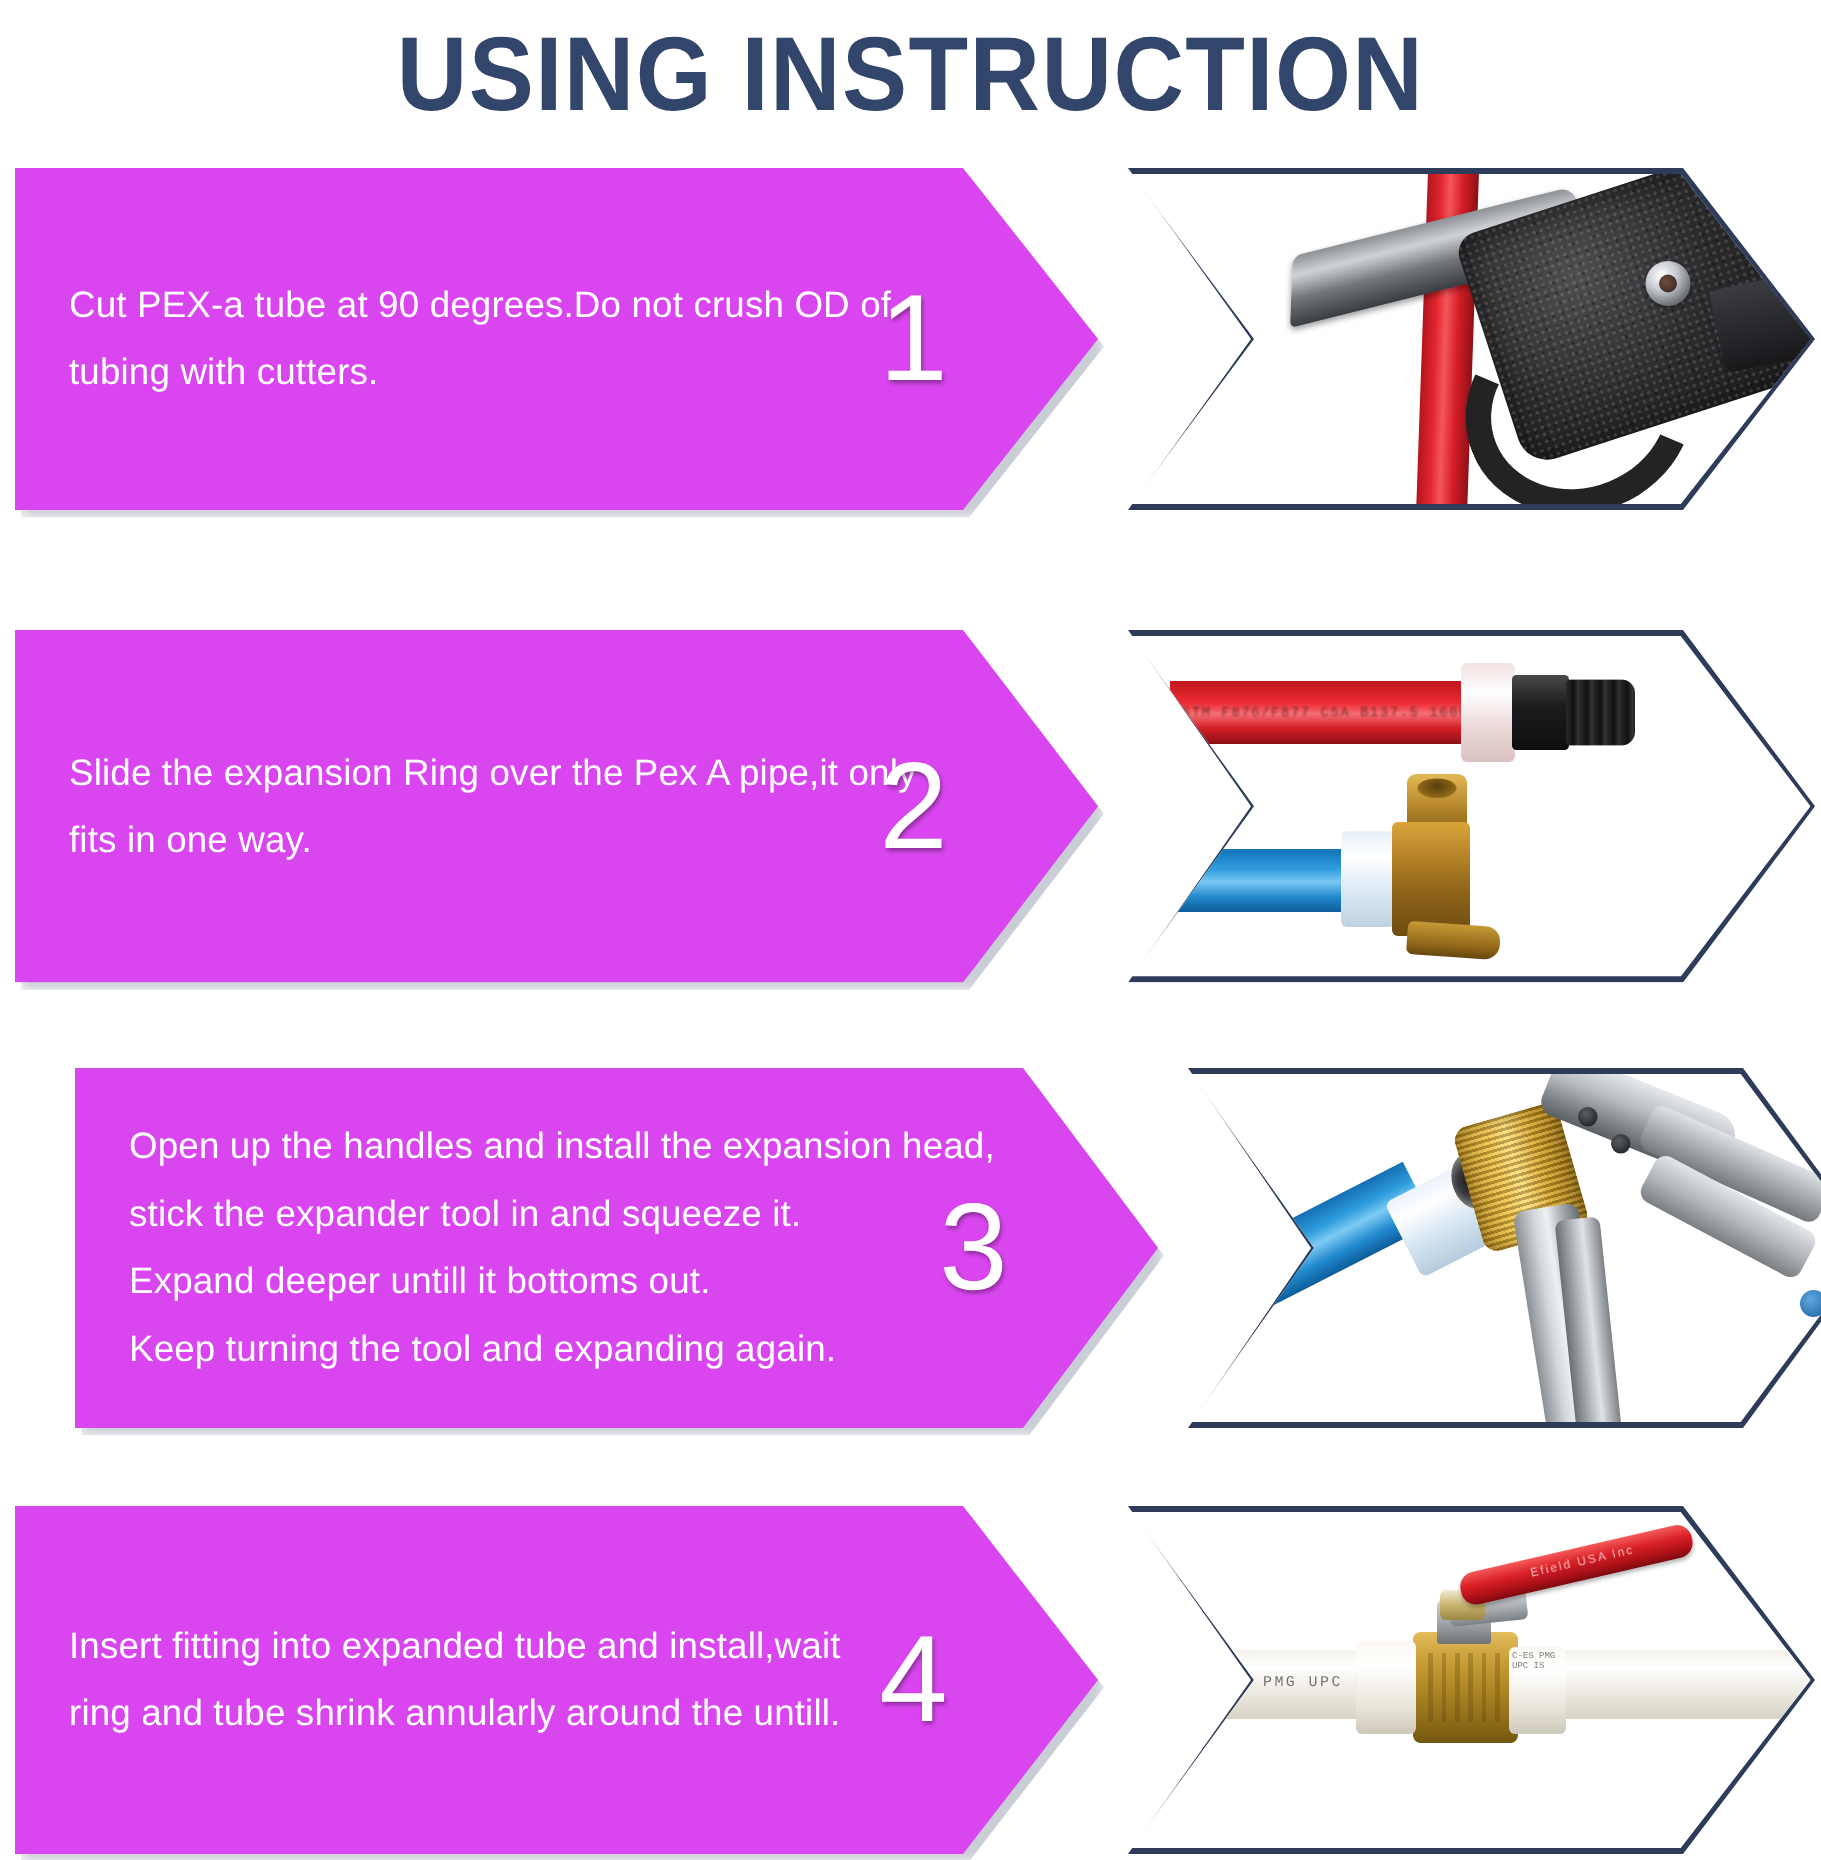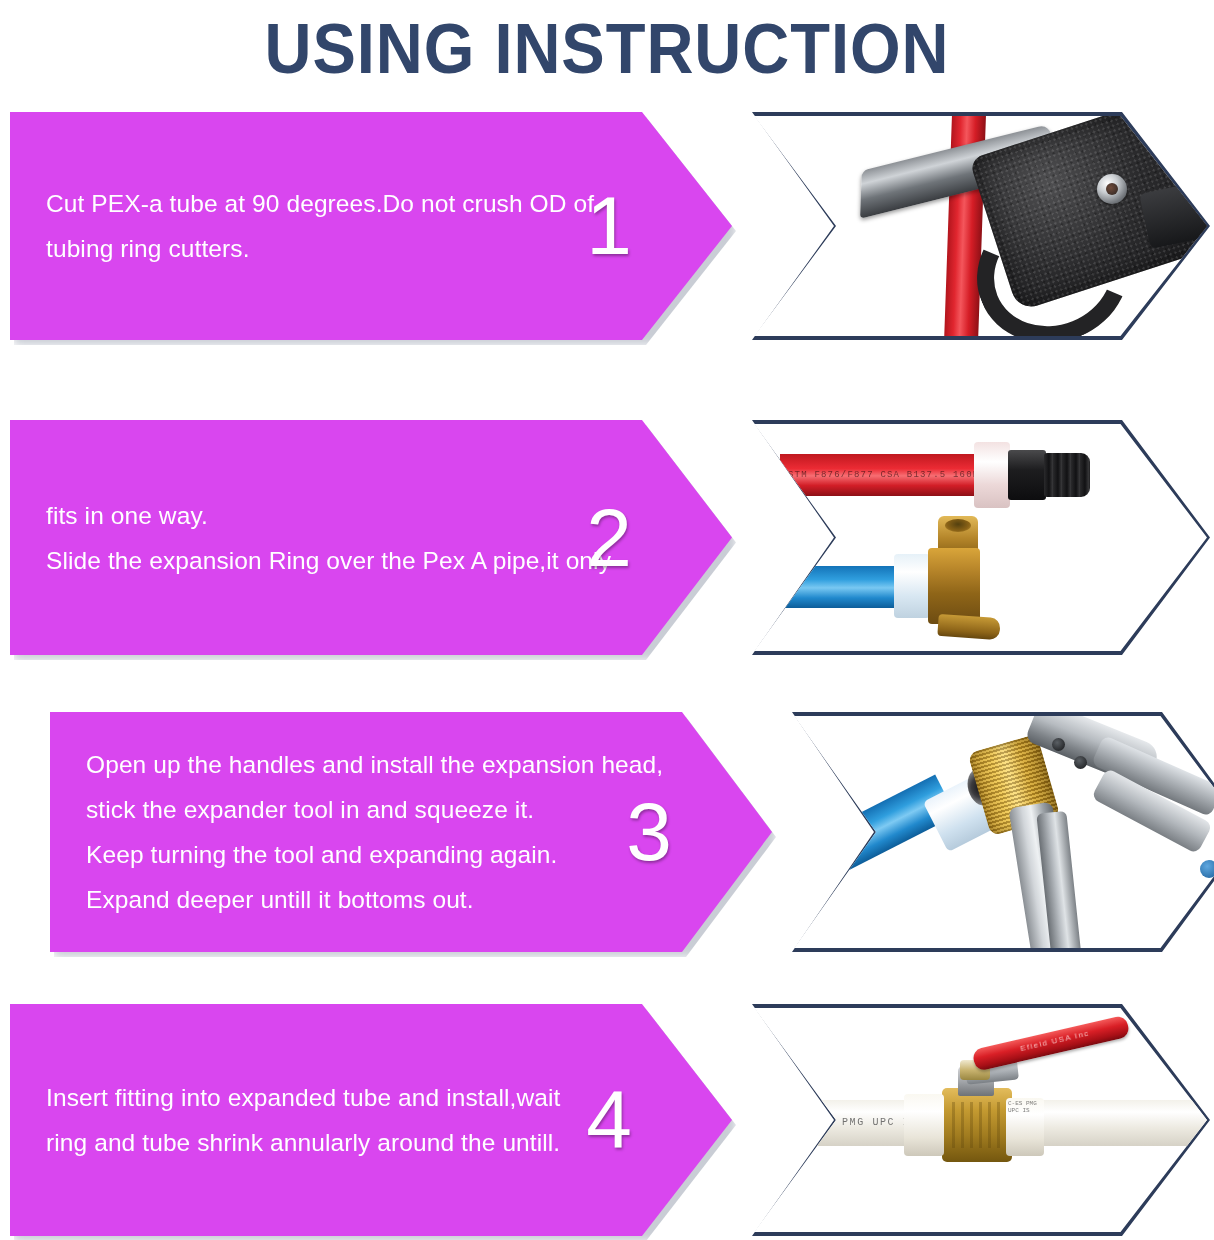--- a/index.html
+++ b/index.html
@@ -484,21 +484,21 @@
 <body>
 
 <div class="page-title">USING INSTRUCTION</div>
 
 <div class="step-row r1">
 
   <div class="arrow-shadow"></div>
   <div class="arrow-card">
     <div class="arrow-text">
       <span class="line">Cut PEX-a tube at 90 degrees.Do not crush OD of</span>
-      <span class="line">tubing ring cutters.</span>
+      <span class="line">tubing with cutters.</span>
     </div>
     <div class="step-number">1</div>
   </div>
 
   <div class="photo-chevron">
     <div class="photo-outline"></div>
     <div class="photo-inner">
       <div class="photo-stage">
         <div class="p1-red-pipe"></div>
         <div class="p1-blade"></div>
@@ -509,22 +509,22 @@
       </div>
     </div>
   </div>
 </div>
 
 <div class="step-row r2">
 
   <div class="arrow-shadow"></div>
   <div class="arrow-card">
     <div class="arrow-text">
+      <span class="line">Slide the expansion Ring over the Pex A pipe,it only</span>
       <span class="line">fits in one way.</span>
-      <span class="line">Slide the expansion Ring over the Pex A pipe,it only</span>
     </div>
     <div class="step-number">2</div>
   </div>
 
   <div class="photo-chevron">
     <div class="photo-outline"></div>
     <div class="photo-inner">
       <div class="photo-stage">
         <div class="p2-red-pipe"></div>
         <div class="p2-red-label">STM F876/F877  CSA B137.5  160PS</div>
@@ -541,22 +541,22 @@
   </div>
 </div>
 
 <div class="step-row r3">
 
   <div class="arrow-shadow"></div>
   <div class="arrow-card">
     <div class="arrow-text">
       <span class="line">Open up the handles and install the expansion head,</span>
       <span class="line">stick the expander tool in and squeeze it.</span>
+      <span class="line">Expand deeper untill it bottoms out.</span>
       <span class="line">Keep turning the tool and expanding again.</span>
-      <span class="line">Expand deeper untill it bottoms out.</span>
     </div>
     <div class="step-number">3</div>
   </div>
 
   <div class="photo-chevron">
     <div class="photo-outline"></div>
     <div class="photo-inner">
       <div class="photo-stage">
         <div class="p3-blue-pipe"></div>
         <div class="p3-blue-sleeve"></div>

